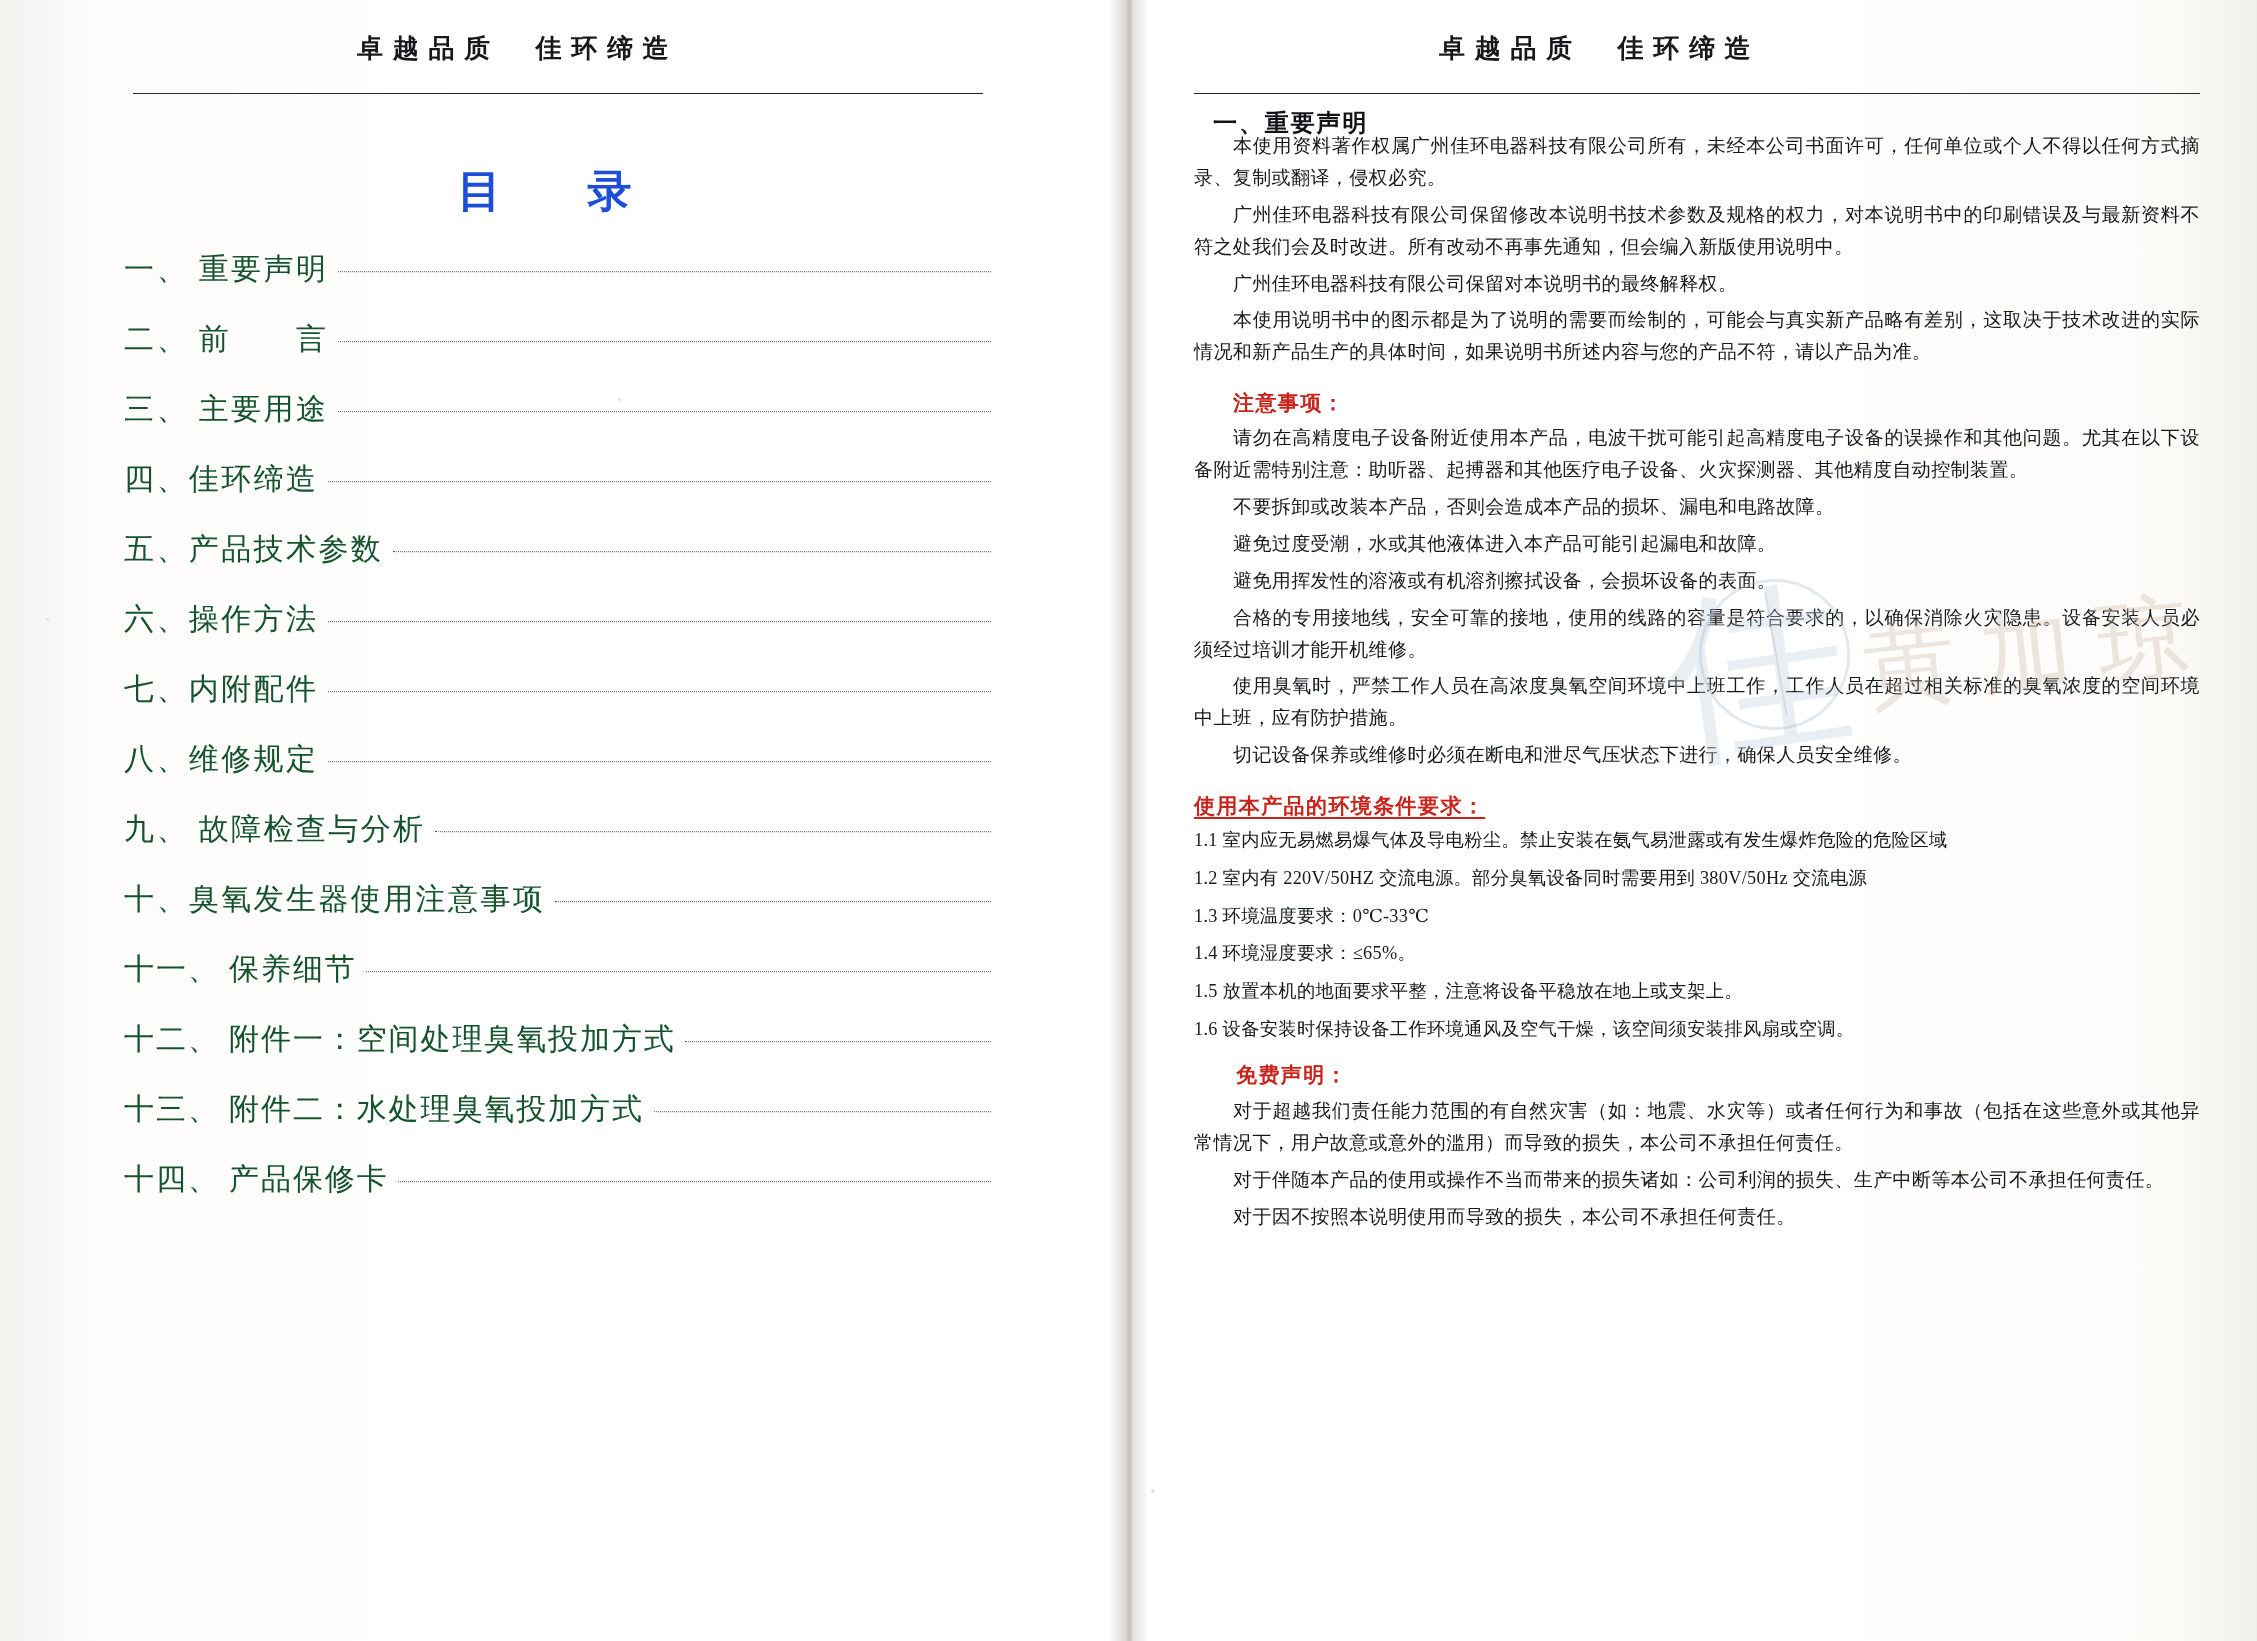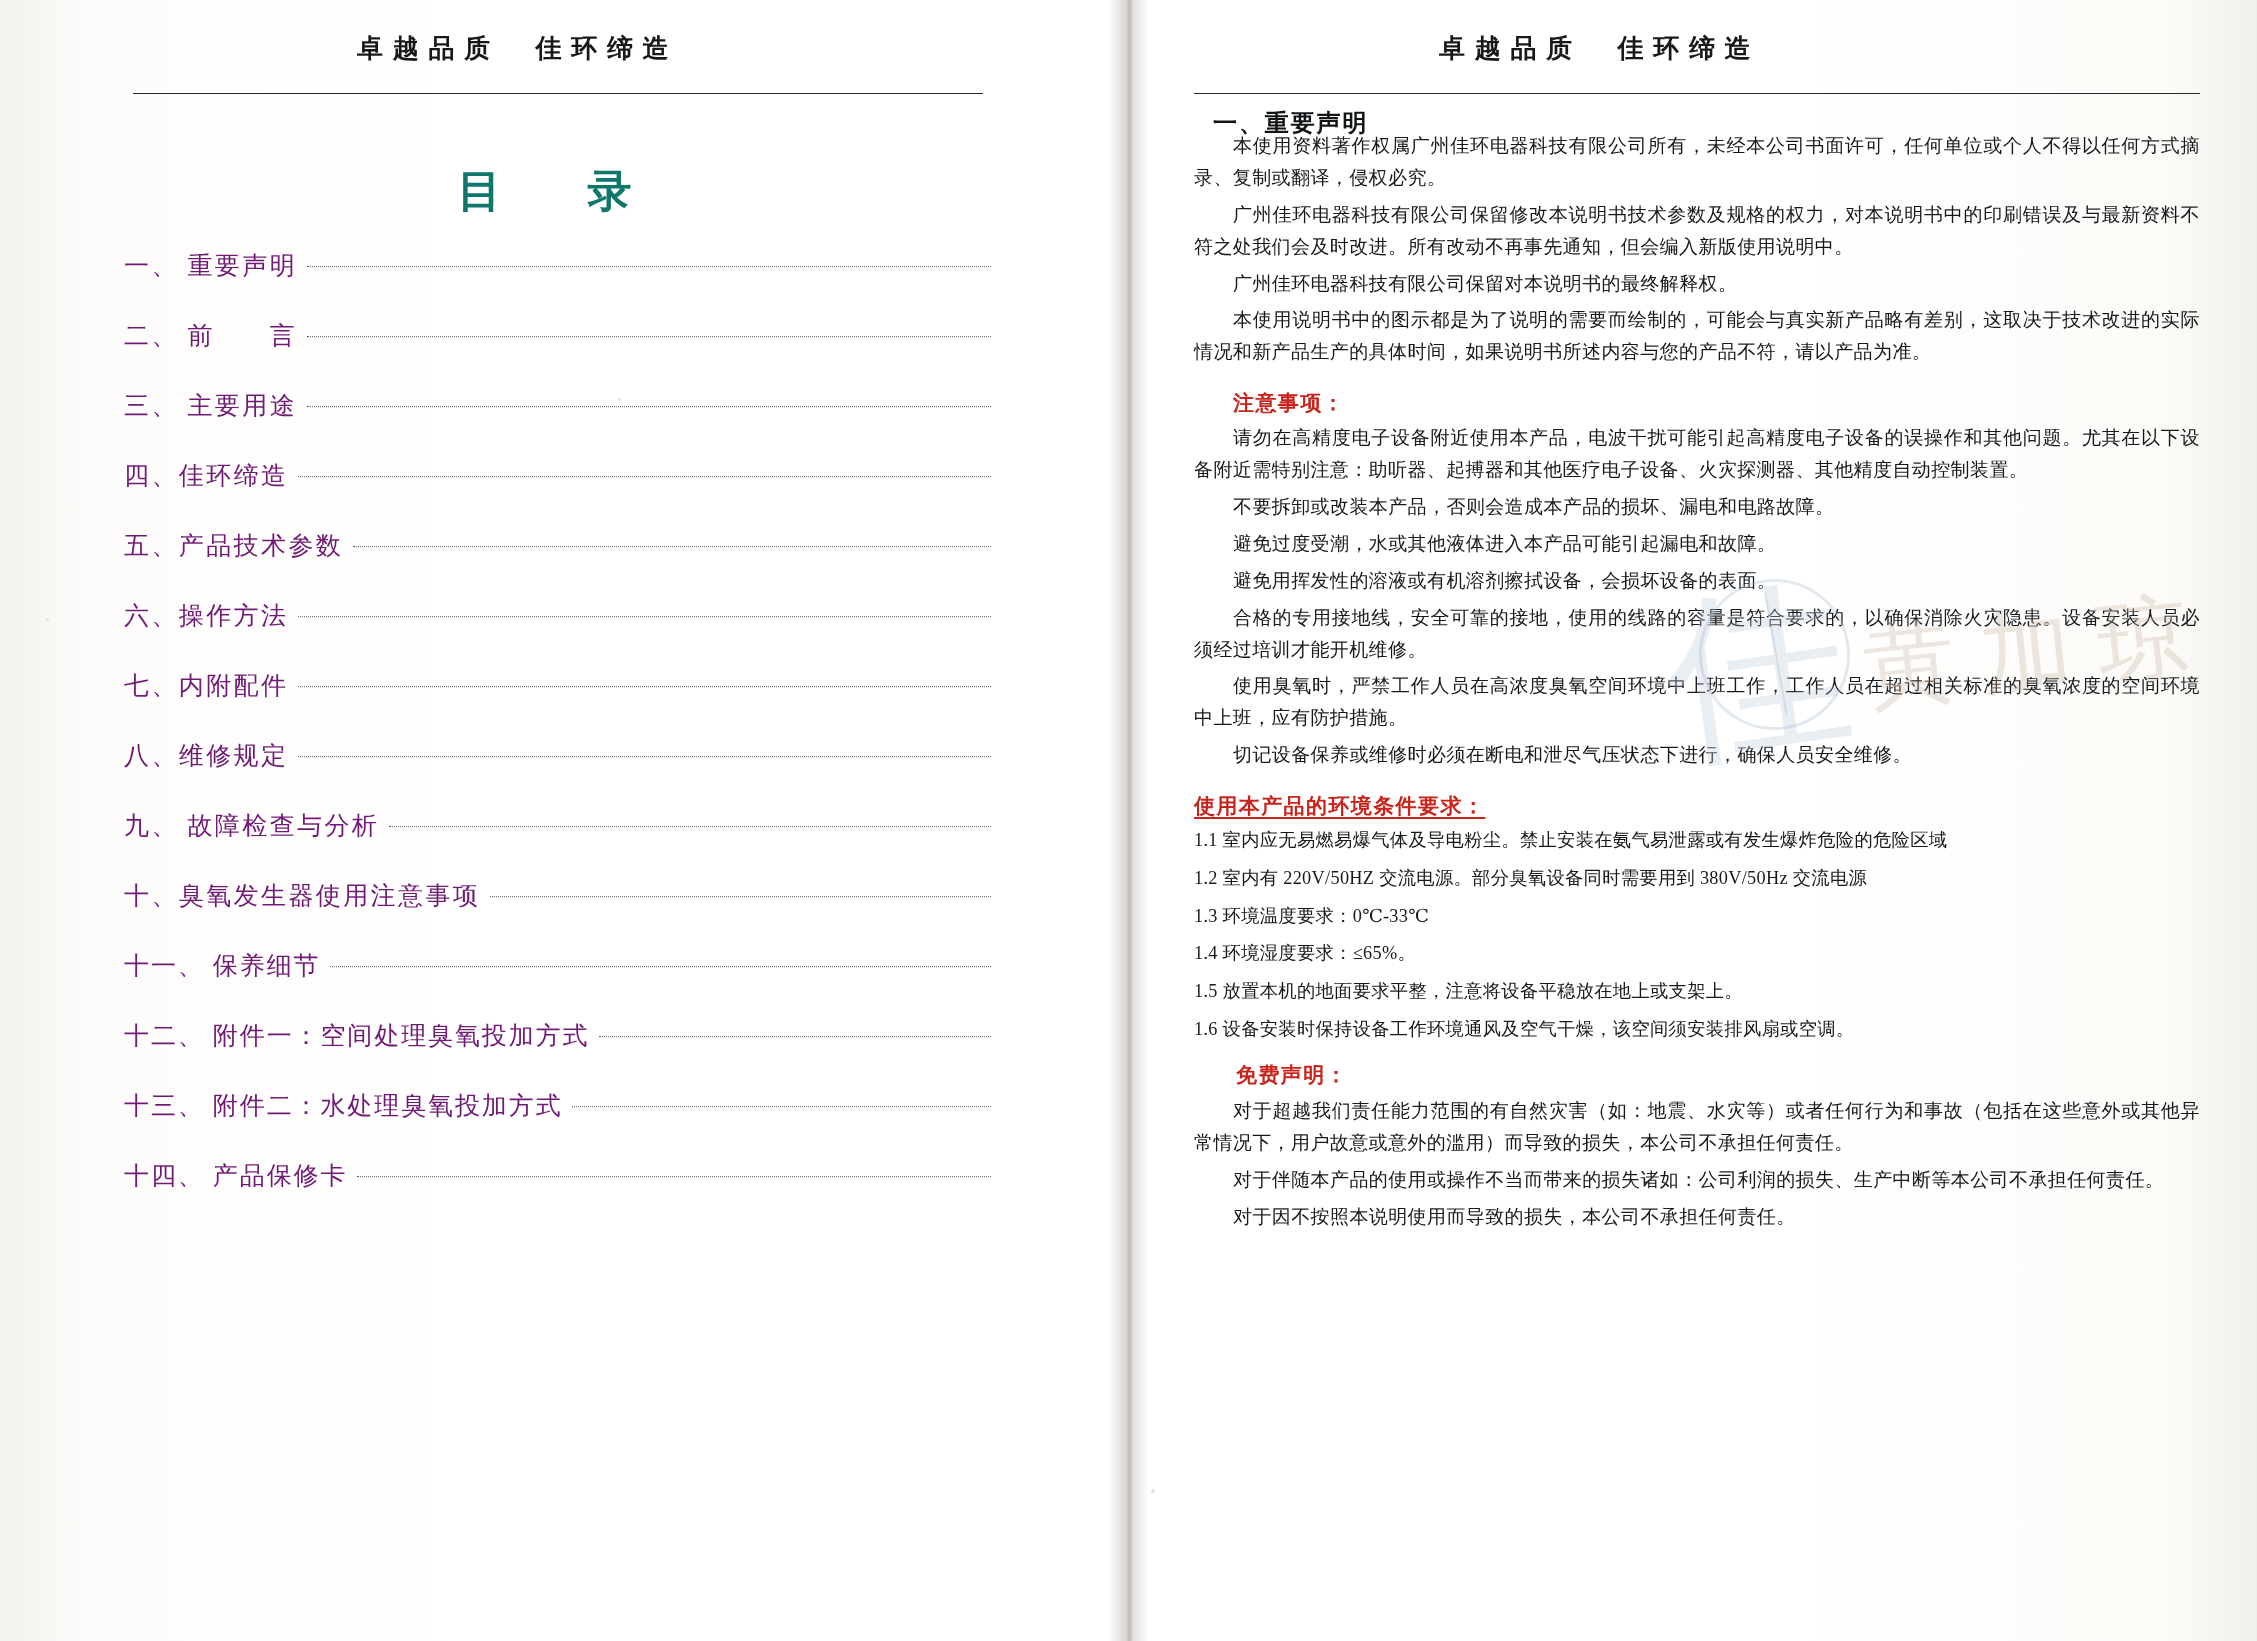--- a/index.html
+++ b/index.html
@@ -53,38 +53,38 @@
   
   .toc-title {
     position: absolute;
     left: 0;
     top: 162px;
     width: 1110px;
     text-align: center;
     font-size: 44px;
     font-weight: bold;
     letter-spacing: 21px;
-    color: #0f766e;
+    color: #1d4ed8;
   }
   .toc-list {
     position: absolute;
     left: 124px;
     top: 249px;
     width: 869px;
   }
   .toc-row {
     display: flex;
     align-items: baseline;
     height: 70px;
   }
   .toc-label {
-    font-size: 25px;
+    font-size: 30px;
     letter-spacing: 2.4px;
     white-space: nowrap;
-    color: #701a75;
+    color: #14532d;
   }
   .toc-dots {
     flex: 1;
     margin: 0 1.9px 0 9.7px;
     border-bottom: 1.9px dotted #55595c;
     transform: translateY(-6.8px);
   }
   .toc-row.indent .toc-label { letter-spacing: 1.9px; }
 
   

